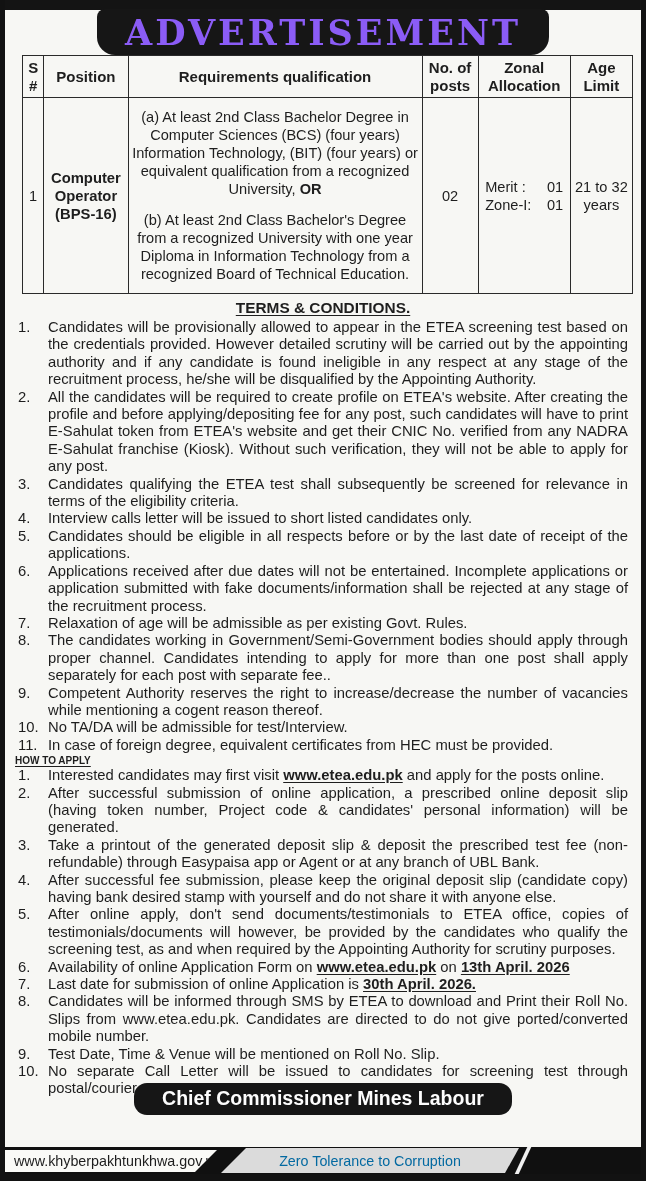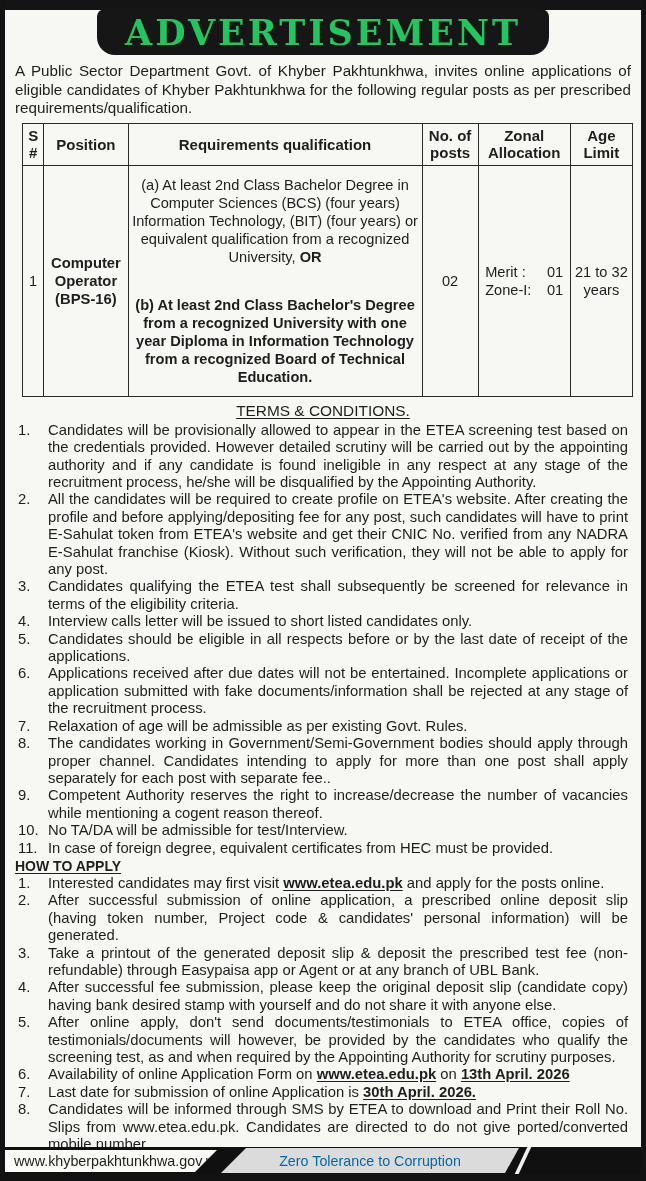--- a/index.html
+++ b/index.html
@@ -19,21 +19,21 @@
   .topbar{height:10px;background:#141414;}
   .banner{
     width:452px;height:46px;margin:-1px auto 0;
     background:#161616;
     border-radius:8px 8px 18px 18px;
     display:flex;align-items:center;justify-content:center;
   }
   .banner span{
     font-family:"DejaVu Serif", serif;
     font-weight:bold;font-size:35px;letter-spacing:3px;
-    color:#22c55e;white-space:nowrap;
+    color:#8b5cf6;white-space:nowrap;
   }
   
   .intro{
     margin:7px 10px 5px 10px;
     font-size:15.2px;line-height:18.6px;
     text-align:justify;
   }
   
   table.posts{
     border-collapse:collapse;table-layout:fixed;
@@ -44,32 +44,32 @@
     border:1.6px solid #2a2a2a;
     text-align:center;vertical-align:middle;
     padding:10px 3px;
   }
   table.posts th{
     font-size:15px;font-weight:bold;line-height:17.5px;
     white-space:pre-line;padding:3px 2px;
   }
   td.cell-pos{font-weight:bold;font-size:14.8px;line-height:18px;white-space:pre-line;}
   td.cell-req{font-size:14.6px;line-height:18px;padding:6px 8px;}
-  td.cell-req .pb{margin-top:30px;font-weight:bold;}
+  td.cell-req .pb{margin-top:13px;}
   td.cell-sno,td.cell-posts{font-size:14.6px;}
   td.cell-age{font-size:14.6px;line-height:18px;}
   .zrow{display:flex;justify-content:space-between;width:78px;margin:0 auto;font-size:14.6px;line-height:18px;text-align:center;}
   
   .terms-head{
-    text-align:center;font-weight:normal;font-size:15.4px;
+    text-align:center;font-weight:bold;font-size:15.4px;
     margin:5px 0 2px 0;
   }
   .terms-head span, .apply-head span{text-decoration:underline;text-underline-offset:2px;}
   .apply-head{
-    font-weight:bold;font-size:14px;margin:1px 0 1px 10px;
+    font-weight:bold;font-size:10px;margin:1px 0 1px 10px;
   }
   
   .nlist{margin:0;}
   .li{display:flex;font-size:14.8px;line-height:17.4px;}
   .li .num{flex:0 0 30px;padding-left:13px;box-sizing:content-box;}
   .li .body{flex:1;text-align:justify;padding-right:13px;}
   .li .body b{font-weight:bold;}
   .u{text-decoration:underline;text-underline-offset:2px;}
   
   .sign-box{
@@ -114,21 +114,20 @@
 <body>
 
 <div class="page">
 
   <div class="topbar"></div>
 
   <div class="banner">
     <span>ADVERTISEMENT</span>
   </div>
 
-  <p class="intro">A Public Sector Department Govt. of Khyber Pakhtunkhwa, invites online applications of eligible candidates of Khyber Pakhtunkhwa for the following regular posts as per prescribed requirements/qualification.</p>
 
   <table class="posts">
     <colgroup>
       <col style="width:3.5%">
         <col style="width:13.8%">
         <col style="width:48.2%">
       <col style="width:9.2%">
         <col style="width:15.1%">
         <col style="width:10.2%">
     </colgroup>

